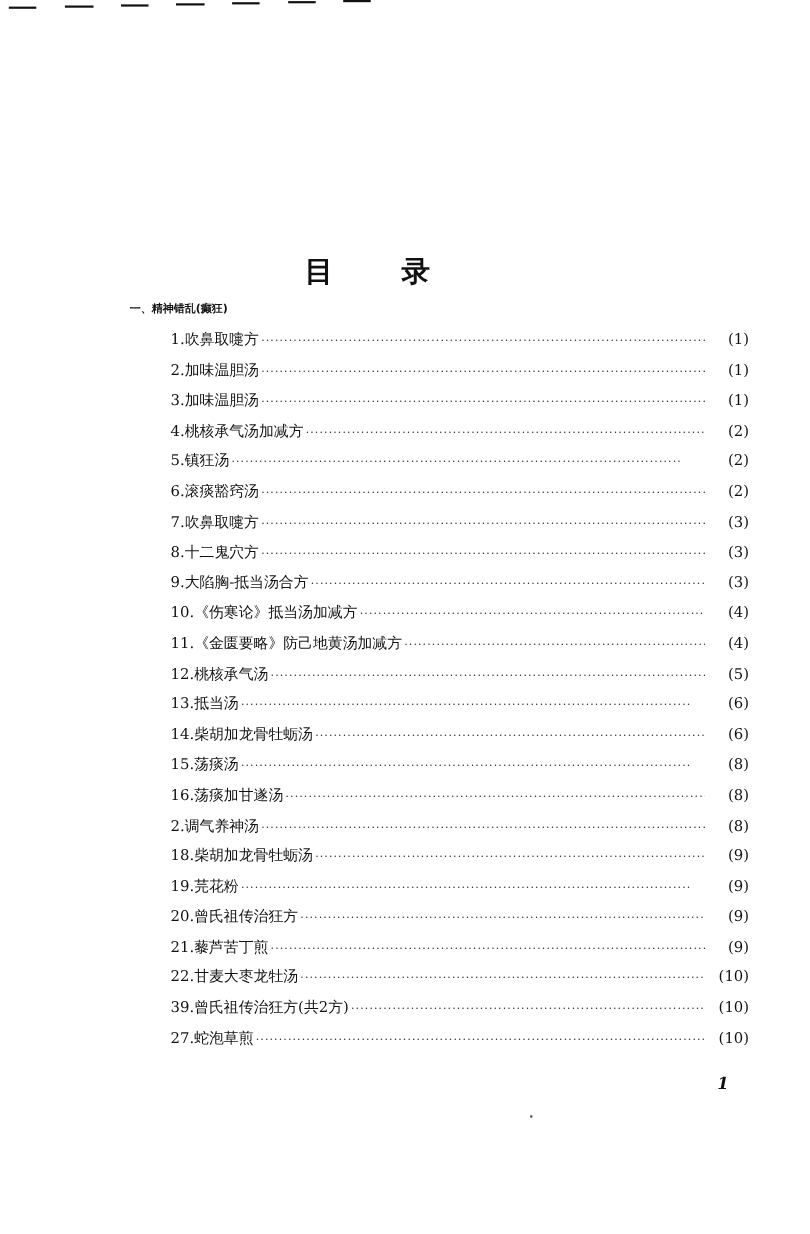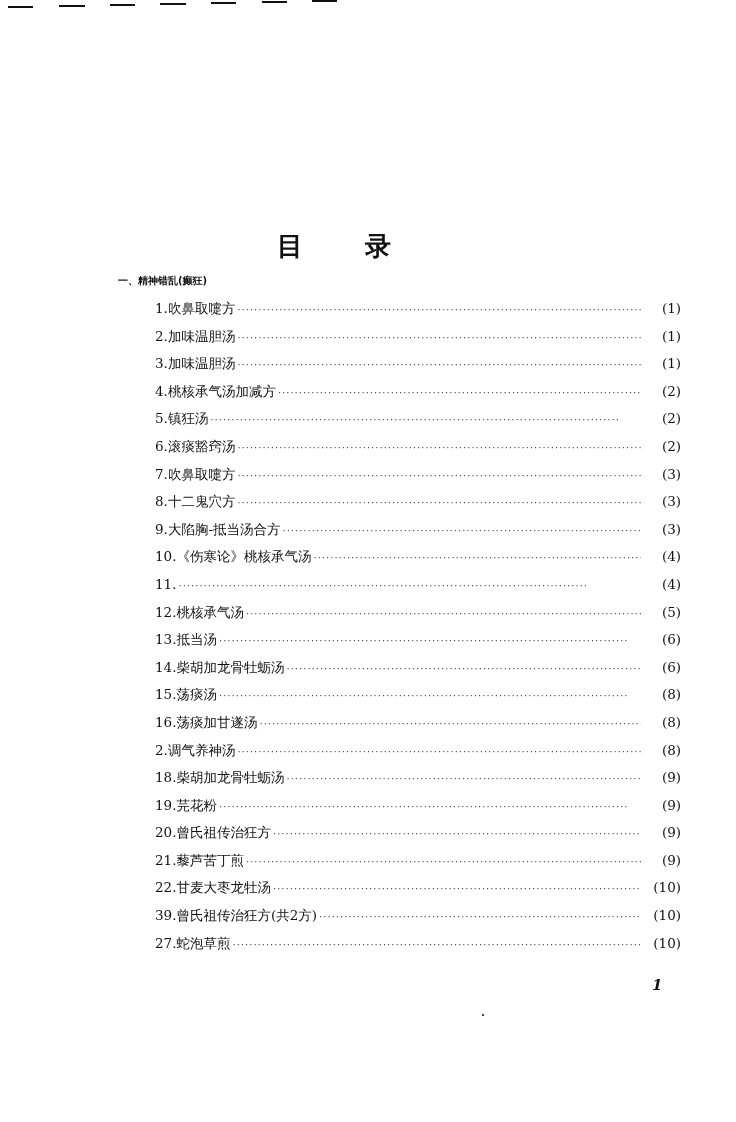--- a/index.html
+++ b/index.html
@@ -91,26 +91,27 @@
       <span class="page">(3)</span>
     </li>
     <li>
       <span class="num">9.</span>
       <span class="label">大陷胸-抵当汤合方</span>
       <span class="dots">··································································································</span>
       <span class="page">(3)</span>
     </li>
     <li>
       <span class="num">10.</span>
-      <span class="label">《伤寒论》桃核承气汤</span>
+      <span class="label">《伤寒论》抵当汤加减方</span>
       <span class="dots">··································································································</span>
       <span class="page">(4)</span>
     </li>
     <li>
       <span class="num">11.</span>
+      <span class="label">《金匮要略》防己地黄汤加减方</span>
       <span class="dots">··································································································</span>
       <span class="page">(4)</span>
     </li>
     <li>
       <span class="num">12.</span>
       <span class="label">桃核承气汤</span>
       <span class="dots">··································································································</span>
       <span class="page">(5)</span>
     </li>
     <li>

